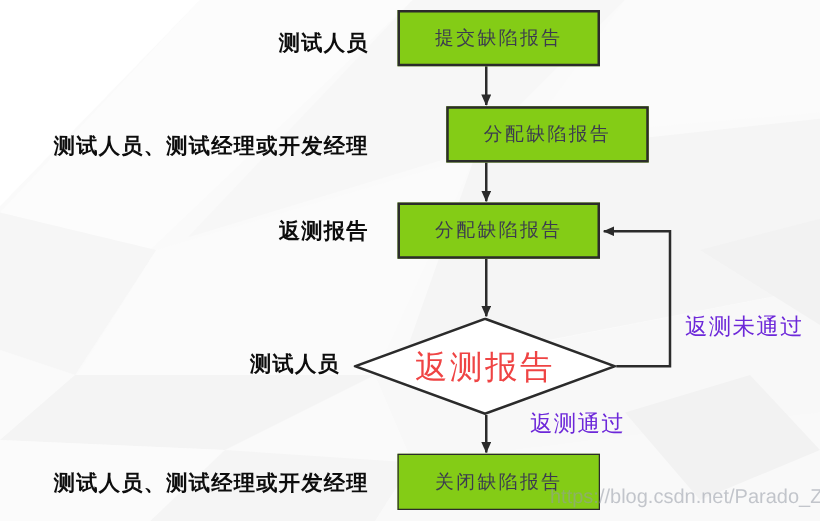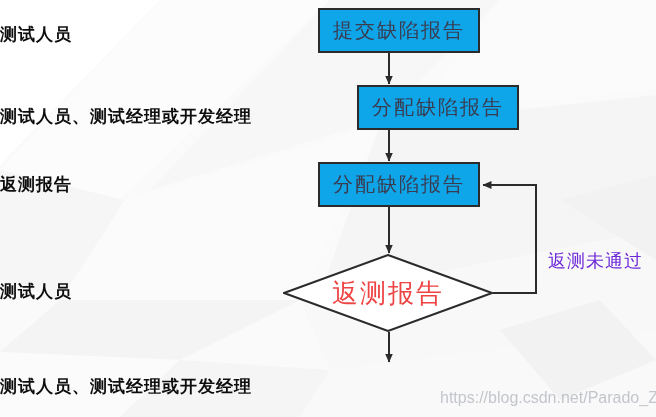--- a/index.html
+++ b/index.html
@@ -24,32 +24,33 @@
   }
   
   .role-label {
     position: absolute;
     color: #0d0d0d;
     font-weight: bold;
     font-size: 17px;
     letter-spacing: 1px;
     white-space: nowrap;
     line-height: 1;
+    text-align: right;
   }
   
   .node-box {
     position: absolute;
     box-sizing: border-box;
     border: 2px solid #2b2b2b;
-    background: #0ea5e9;
+    background: #84cc16;
     display: flex;
     align-items: center;
     justify-content: center;
     color: #3b3b4f;
-    font-size: 20px;
+    font-size: 15px;
     letter-spacing: 2px;
     white-space: nowrap;
   }
   .node-box.thin { border-width: 1.5px; }
   
   .diamond-wrap {
     position: absolute;
   }
   .diamond-wrap svg { display: block; }
   .diamond-text {
@@ -152,27 +153,33 @@
   </div>
 
   <div class="node-box" style="left:318px; top:85px; width:162px; height:45px;margin-left:39px;">
     <span>分配缺陷报告</span>
   </div>
 
   <div class="node-box" style="left:318px; top:162px; width:162px; height:45px;">
     <span>分配缺陷报告</span>
   </div>
 
+  <div class="node-box thin" style="left:318px; top:363px; width:162px; height:45px;">
+    <span>关闭缺陷报告</span>
+  </div>
 
   <div class="diamond-wrap" style="left:283px; top:254px; width:210px; height:78px;">
     <svg width="210" height="78" viewBox="0 0 210 78">
       <polygon points="105,1 209,39 105,77 1,39" fill="#ffffff" stroke="#2b2b2b" stroke-width="2"></polygon>
     </svg>
     <div class="diamond-text">返测报告</div>
   </div>
 
   <div class="edge-label" style="left:548px; top:249px;">
     <span>返测未通过</span>
   </div>
+  <div class="edge-label" style="left:424px; top:327px;">
+    <span>返测通过</span>
+  </div>
 
   <div class="watermark" style="left:440px; top:389px;">https://blog.csdn.net/Parado_Z</div>
 
 </div>
 
 </body></html>

